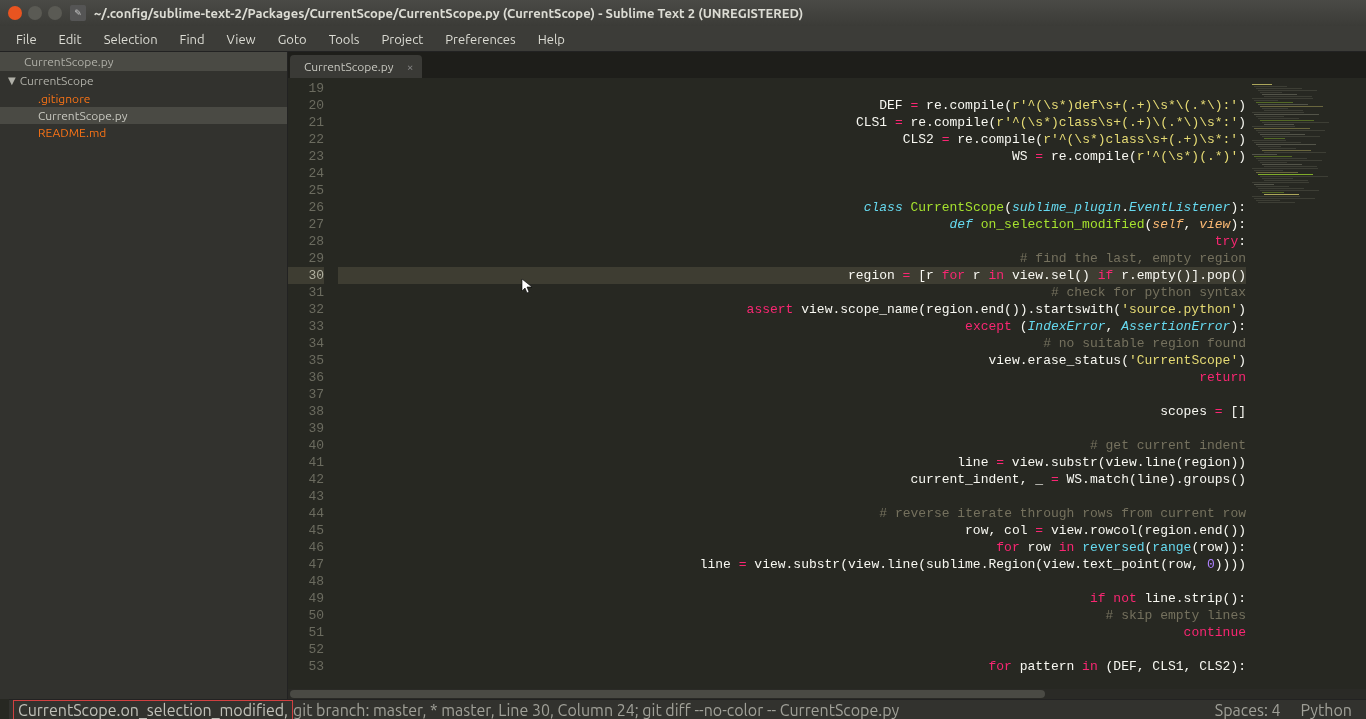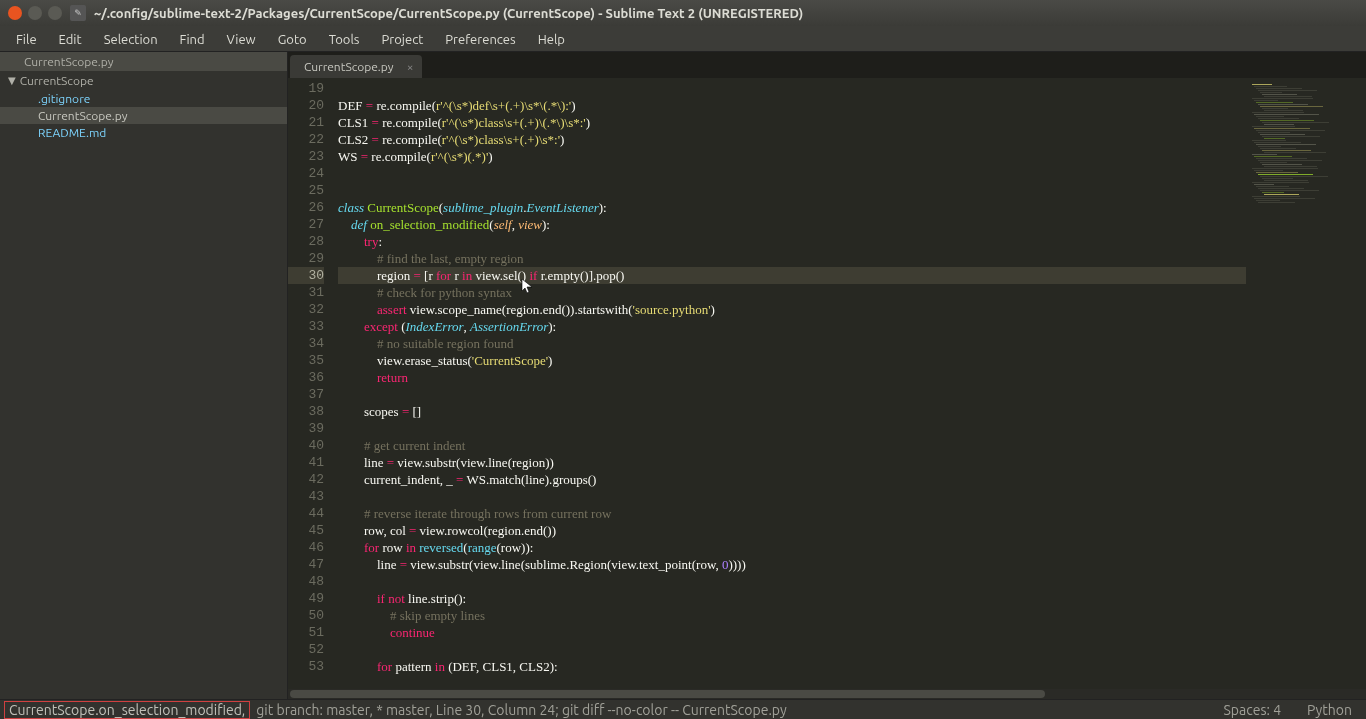--- a/index.html
+++ b/index.html
@@ -83,21 +83,21 @@
   background: #4a4a44;
 }
 .folder-root {
   padding: 3px 8px;
   display: flex;
   align-items: center;
   gap: 4px;
   font-size: 12px;
 }
 .folder-root .tri { font-size: 10px; }
-.file-entry { padding: 2px 8px 2px 38px; font-size: 12px; color: #7dd3fc; }
+.file-entry { padding: 2px 8px 2px 38px; font-size: 12px; color: #f97316; }
 .file-entry.sel { background: #4a4a44; color: #c8c8c0; }
 
 .editor-pane {
   flex: 1;
   display: flex;
   flex-direction: column;
   position: relative;
   min-width: 0;
 }
 .tabs {
@@ -136,27 +136,28 @@
   text-align: right;
   padding: 2px 8px 2px 0;
   font-family: Liberation Mono, monospace;
   font-size: 13px;
   line-height: 17px;
   flex-shrink: 0;
 }
 .gutter div.hl { background: #3e3d32; color: #b0b0a0; }
 .code {
   flex: 1;
-  font-family: Liberation Serif, serif;
+  font-family: Liberation Mono, monospace;
   font-size: 13px;
   line-height: 17px;
   padding: 2px 0 2px 6px;
   white-space: pre;
   color: #f8f8f2;
   overflow: hidden;
+  text-align: right;
 }
 .code .line.hl { background: #3e3d32; }
 
 .kw { color: #f92672; }
 .def { color: #66d9ef; font-style: italic; }
 .name { color: #a6e22e; }
 .str { color: #e6db74; }
 .op { color: #f92672; }
 .comment { color: #75715e; }
 .param { color: #fdba74; font-style: italic; }
@@ -190,24 +191,24 @@
   background: #4a4a44;
   border-radius: 4px;
 }
 
 .status-bar {
   height: 20px;
   background: #32322e;
   border-top: 1px solid #222;
   display: flex;
   align-items: center;
-  font-size: 14px;
+  font-size: 16px;
   color: #a0a098;
   padding: 0 4px;
-  gap: 6px;
+  margin-left: 9px;
 }
 .status-scope {
   border: 1px solid #d04040;
   color: #c0c0b8;
   padding: 0 4px;
 }
 .status-spacer { flex: 1; }
 .cursor {
   position: absolute;
   width: 14px; height: 18px;

